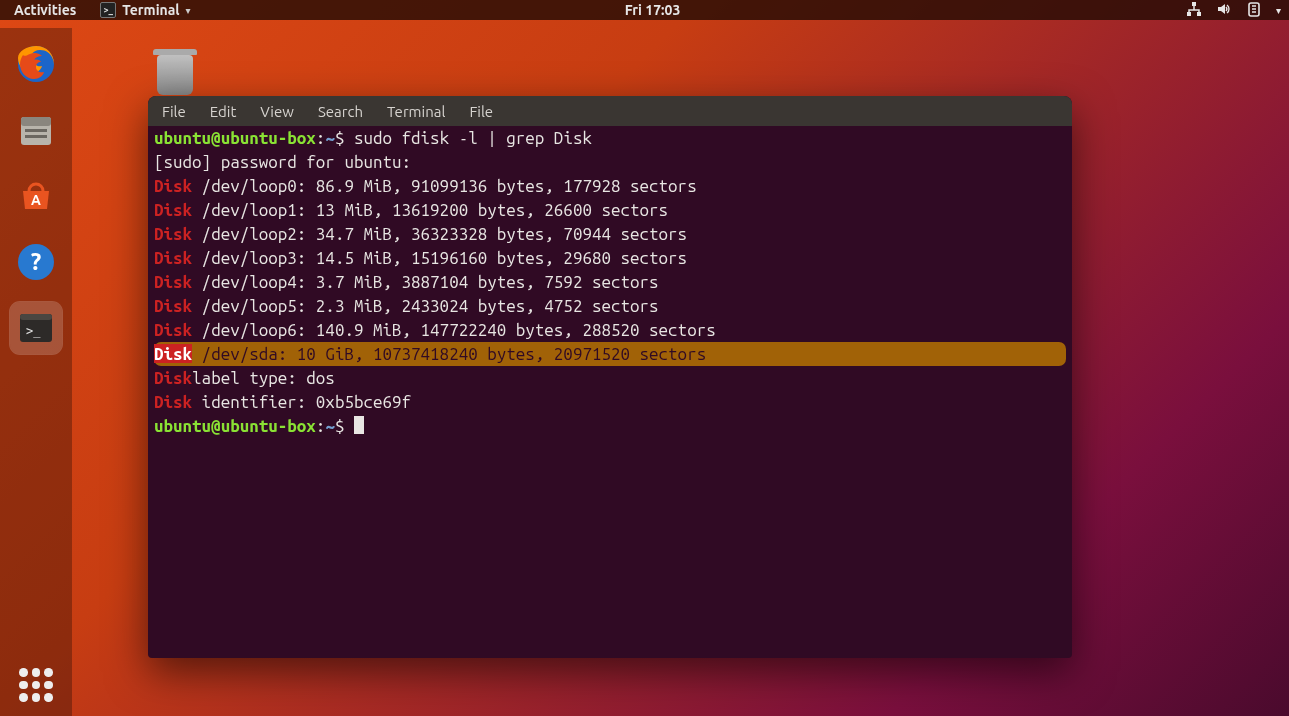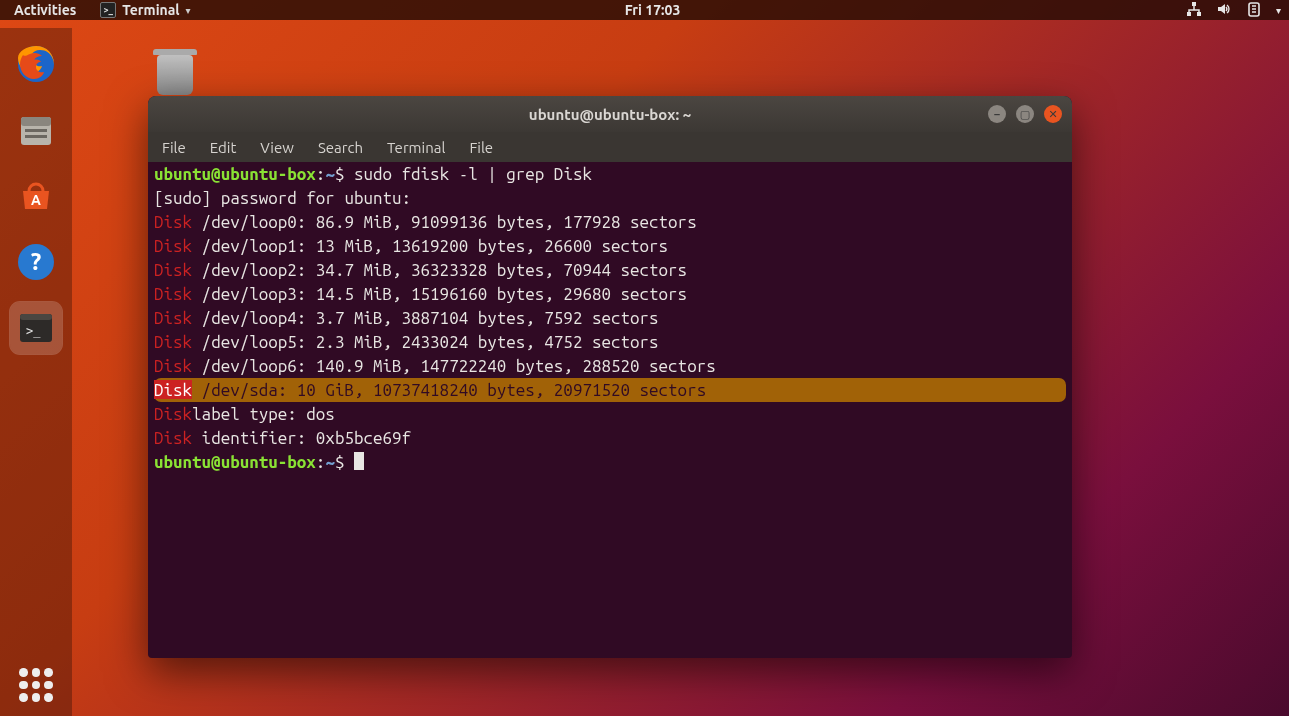--- a/index.html
+++ b/index.html
@@ -37,21 +37,21 @@
   .wc.min { background:#8b8680;}
   .wc.max { background:#8b8680;}
   .wc.close { background:#e95420; color:#3a1505;}
 
   .menubar { height:30px; background:#3a3632; display:flex; align-items:center; gap:24px; padding:0 14px; color:#d6d3cf; font-size:15px;}
   .menubar span { cursor:pointer; }
 
   .termbody { font-family:"Ubuntu Mono","DejaVu Sans Mono",monospace; font-size:17px; line-height:24px; padding:0 6px; white-space:pre; color:#e8e6e3;}
   .grn { color:#8ae234; font-weight:bold;}
   .blu { color:#739fcf; font-weight:bold;}
-  .red { color:#cc2222; font-weight:normal;text-align:center;}
+  .red { color:#cc2222; font-weight:bold;text-align:center;}
   .sel { background:#a16207; color:#300a24;border-radius:7px;}
   .sel .red { background:#cc2222; color:#fff; padding:0;}
   .cursor { display:inline-block; width:10px; height:18px; background:#e8e6e3; vertical-align:-2px;}
 
 </style>
 </head>
 <body>
 
 <div class="topbar">
   <div class="activities">Activities</div>
@@ -135,28 +135,20 @@
       <span></span>
       <span></span>
   </div>
 </div>
 
 <div class="trash-desktop">
   <div class="can"></div>
 </div>
 
 <div class="termwin">
-  <div class="titlebar">
-    <div class="title">ubuntu@ubuntu-box: ~</div>
-    <div class="controls">
-      <div class="wc min">–</div>
-      <div class="wc max">▢</div>
-      <div class="wc close">✕</div>
-    </div>
-  </div>
   <div class="menubar">
     <span>File</span>
     <span>Edit</span>
     <span>View</span>
     <span>Search</span>
     <span>Terminal</span>
     <span>File</span>
   </div>
   <div class="termbody" id="termbody"><div><span class="grn">ubuntu@ubuntu-box</span>:<span class="blu">~</span>$ sudo fdisk -l | grep Disk</div><div>[sudo] password for ubuntu:</div><div><span class="red">Disk</span> /dev/loop0: 86.9 MiB, 91099136 bytes, 177928 sectors</div><div><span class="red">Disk</span> /dev/loop1: 13 MiB, 13619200 bytes, 26600 sectors</div><div><span class="red">Disk</span> /dev/loop2: 34.7 MiB, 36323328 bytes, 70944 sectors</div><div><span class="red">Disk</span> /dev/loop3: 14.5 MiB, 15196160 bytes, 29680 sectors</div><div><span class="red">Disk</span> /dev/loop4: 3.7 MiB, 3887104 bytes, 7592 sectors</div><div><span class="red">Disk</span> /dev/loop5: 2.3 MiB, 2433024 bytes, 4752 sectors</div><div><span class="red">Disk</span> /dev/loop6: 140.9 MiB, 147722240 bytes, 288520 sectors</div><div class="sel"><span class="red">Disk</span><span> /dev/sda: 10 GiB, 10737418240 bytes, 20971520 sectors</span></div><div><span class="red">Disk</span>label type: dos</div><div><span class="red">Disk</span> identifier: 0xb5bce69f</div><div><span class="grn">ubuntu@ubuntu-box</span>:<span class="blu">~</span>$ <span class="cursor"></span></div></div>
 </div>

